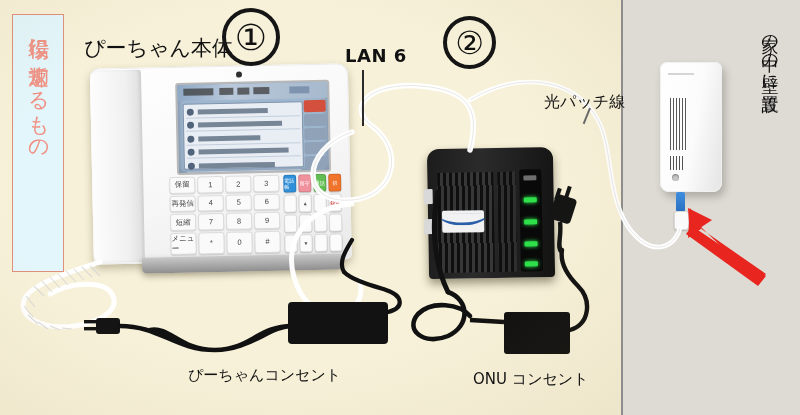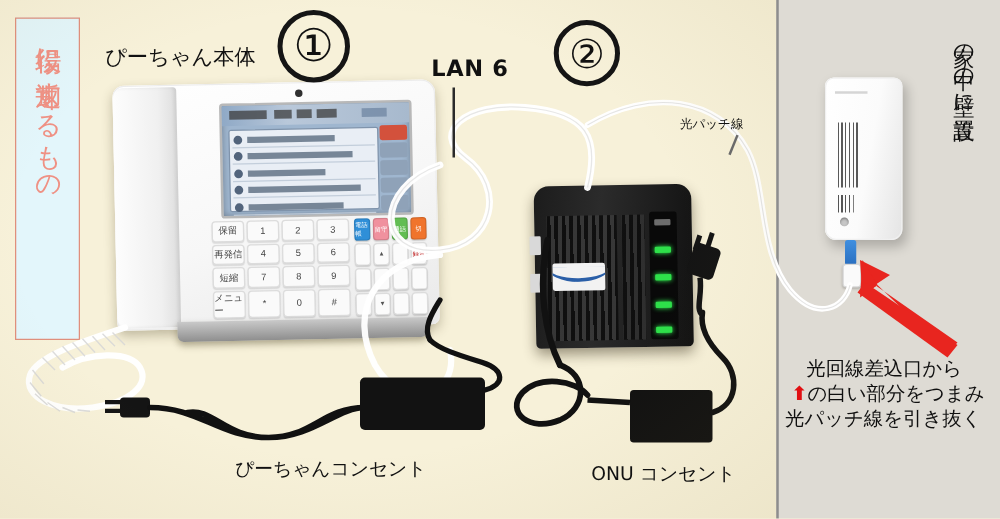--- a/index.html
+++ b/index.html
@@ -23,24 +23,24 @@
     writing-mode:vertical-rl;text-orientation:upright;
     font-size:21px;line-height:1.22;letter-spacing:1px;
     color:#ef9184;font-weight:400;
     margin:7px auto 0;text-align:left;height:242px;
     font-family:"DejaVu Sans","Liberation Sans",sans-serif;
   }
 
   
   .lbl{position:absolute;color:#111;white-space:nowrap;
        font-family:"DejaVu Sans","Liberation Sans",sans-serif;}
-  .lbl-pchan{left:84px;top:34px;font-size:17px;}
+  .lbl-pchan{left:84px;top:34px;font-size:21px;}
   .lbl-lan1{left:345px;top:45px;font-size:18px;font-weight:700;letter-spacing:.5px;}
   .lbl-onu-title{left:489px;top:24px;font-size:25px;letter-spacing:1px;}
-  .lbl-hikari{left:544px;top:92px;font-size:10px;}
+  .lbl-hikari{left:544px;top:92px;font-size:16px;}
   .lbl-pchan-outlet{left:188px;top:366px;font-size:15px;}
   .lbl-onu-outlet{left:473px;top:370px;font-size:15px;}
 
   
   .circ-num{position:absolute;border:4px solid #151515;border-radius:50%;
     display:flex;align-items:center;justify-content:center;color:#111;
     background:transparent;font-family:"DejaVu Sans","Liberation Sans",sans-serif;}
   .circ-1{left:222px;top:8px;width:50px;height:50px;font-size:36px;}
   .circ-2{left:443px;top:16px;width:45px;height:45px;font-size:32px;}
 
@@ -356,19 +356,14 @@
   <div class="circ-num circ-2">②</div>
 
   <div class="lbl lbl-hikari">光パッチ線</div>
   <div class="leader2"></div>
 
   <div class="lbl lbl-pchan-outlet">ぴーちゃんコンセント</div>
   <div class="lbl lbl-onu-outlet">ONU コンセント</div>
 
   <div class="right-vtext">家の中の壁に設置</div>
 
-  <div class="instr">
-    <div class="ln1">光回線差込口から</div>
-    <div><span class="red-arrow-glyph">⬆</span><span>の白い部分をつまみ</span></div>
-    <div class="ln3">光パッチ線を引き抜く</div>
-  </div>
 
 </div>
 
 </body></html>

